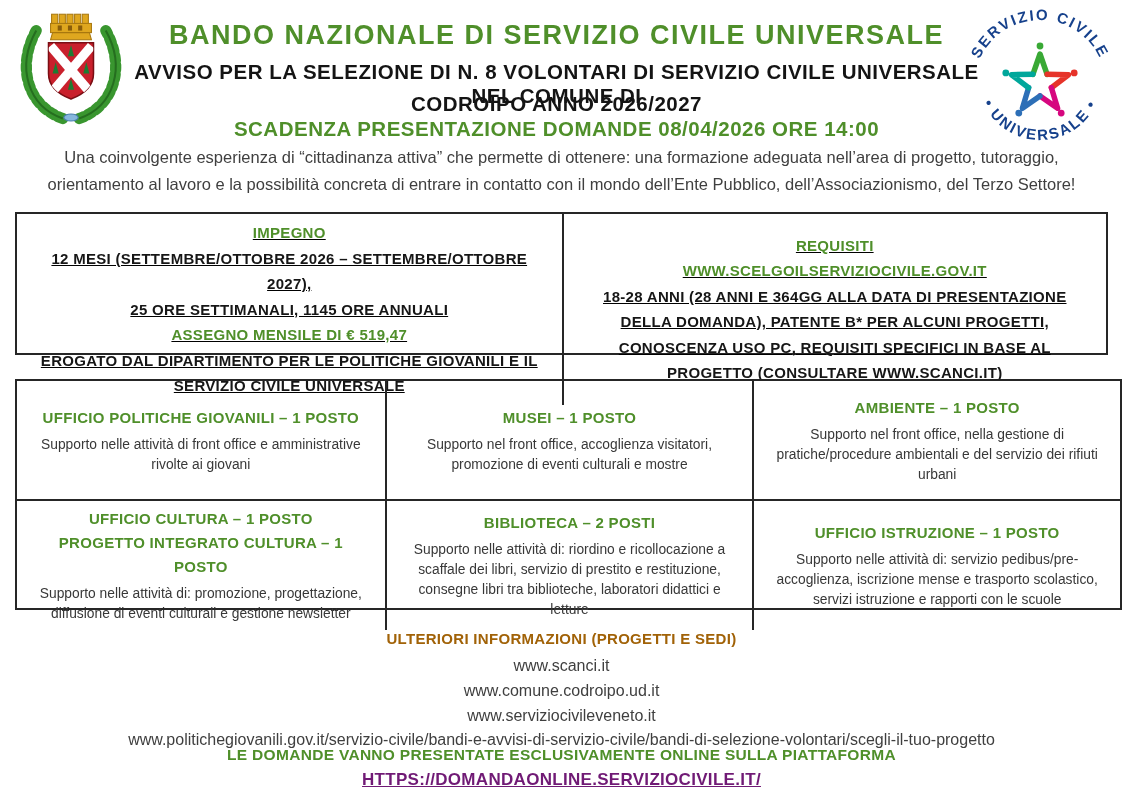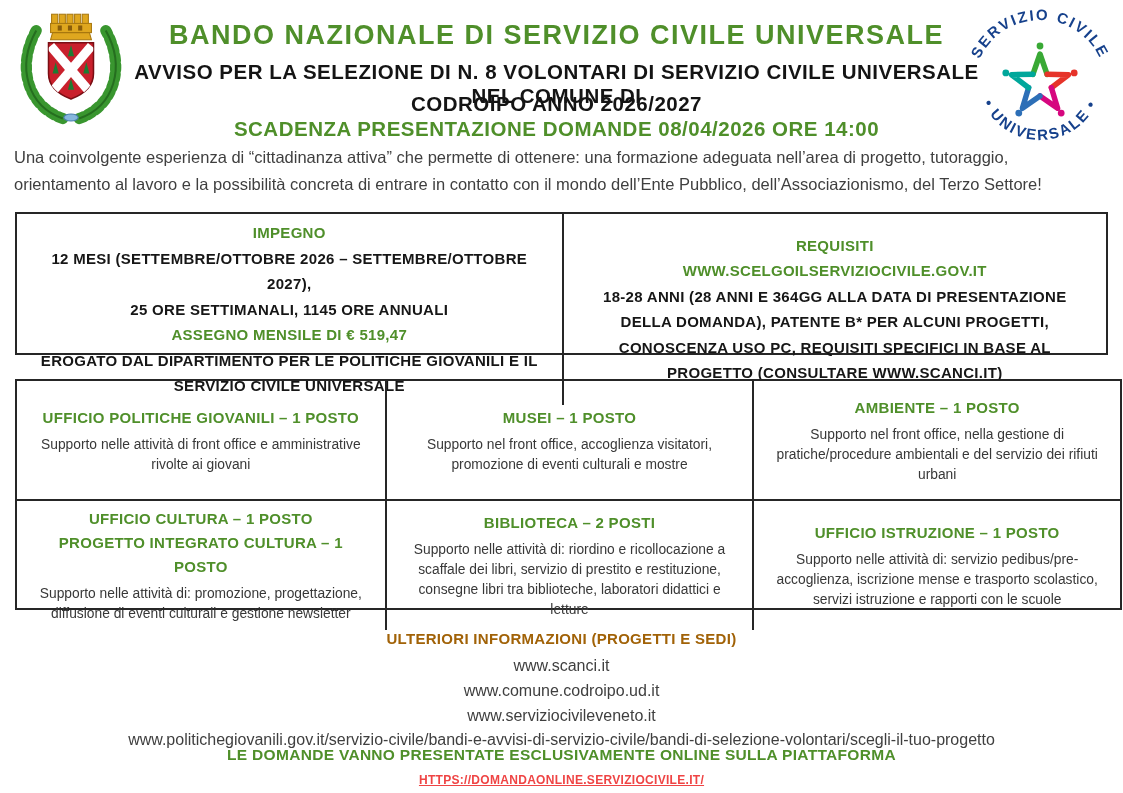--- a/index.html
+++ b/index.html
@@ -9,25 +9,25 @@
   }
   
   .coa { position:absolute; left:8px; top:4px; width:126px; height:138px; }
   .scu { position:absolute; left:960px; top:0px; width:160px; height:160px; }
   .titles { position:absolute; left:118px; right:128px; top:0; height:145px; text-align:center; }
   .t-line { position:absolute; left:0; right:0; font-weight:bold; }
   .t1 { top:20px; font-size:27px; letter-spacing:1.5px; color:#4f8f2a; }
   .t2 { top:60px; font-size:20.5px; letter-spacing:0.5px; color:#141414; }
   .t3 { top:92px; font-size:20.5px; letter-spacing:0.5px; color:#141414; }
   .t4 { top:117px; font-size:20.5px; letter-spacing:0.5px; color:#4f8f2a; }
-  .intro { position:absolute; top:144px; left:14px; width:1095px; 
+  .intro { position:absolute; top:144px; left:14px; width:1095px; text-align:center;
            font-size:16.5px; color:#3f3f3f; line-height:1.62; }
   
   .table1 { position:absolute; top:212px; left:15px; width:1093px; height:143px;
-            display:grid; grid-template-columns:1fr 1fr; border:2px solid #262626; box-sizing:border-box; }
+            display:grid; grid-template-columns:1fr 1fr; border:2px solid #262626; box-sizing:border-box;text-decoration:underline; }
   .t1cell { display:flex; flex-direction:column; justify-content:center; text-align:center;
             padding:6px 18px; box-sizing:border-box; }
   .t1cell.right { border-left:2px solid #262626; }
   .cellline { font-weight:bold; font-size:15px; letter-spacing:0.3px; line-height:1.7; margin:0; }
   .green-b { color:#4f8f2a; }
   .black-b { color:#161616; }
   a.green-link { color:#4f8f2a; text-decoration:none;text-align:center; }
   
   .table2 { position:absolute; top:379px; left:15px; width:1107px; height:231px;
             display:grid; grid-template-columns:1fr 1fr 1fr; grid-template-rows:118px 1fr;
@@ -38,21 +38,21 @@
   .pcell.bt { border-top:2px solid #262626; }
   .pos-title { color:#4f8f2a; font-weight:bold; font-size:15px; letter-spacing:0.3px; line-height:1.6; }
   .pos-desc { font-size:13.8px; color:#383838; line-height:1.45; margin-top:5px; }
   
   .more-info { position:absolute; top:630px; left:0; width:1123px; text-align:center; }
   .mi-heading { color:#a16207; font-weight:bold; font-size:15px; letter-spacing:0.3px; margin-bottom:7px; }
   .mi-link { display:block; font-size:16px; color:#3f3f3f; text-decoration:none; line-height:1.55; }
   
   .footer { position:absolute; top:746px; left:0; width:1123px; text-align:center; }
   .f-notice { color:#4f8f2a; font-weight:bold; font-size:15.5px; letter-spacing:0.3px; margin-bottom:6px; }
-  .f-link { color:#ef4444; font-weight:bold; font-size:12px; letter-spacing:0.3px; text-decoration:underline; }
+  .f-link { color:#701a75; font-weight:bold; font-size:17px; letter-spacing:0.3px; text-decoration:underline; }
   .scu-arc-text { font-family:"Liberation Sans", sans-serif; font-weight:bold; fill:#16418c;
                   font-size:15px; letter-spacing:2px; }
 </style>
 </head>
 <body>
 
 <div class="page">
 
   <div class="coa">
     <svg viewBox="0 0 120 135" width="126" height="138" aria-hidden="true">

